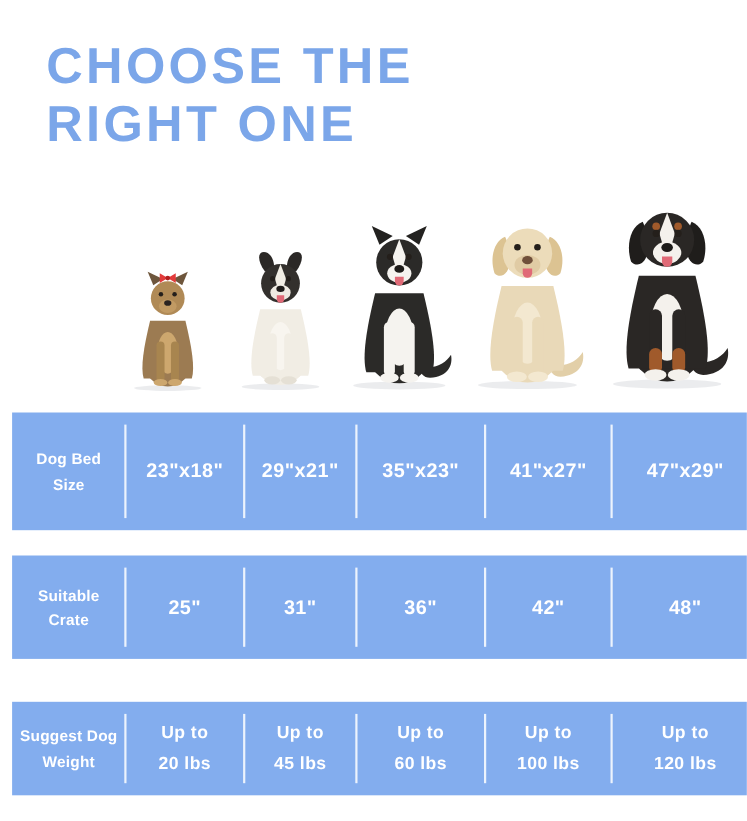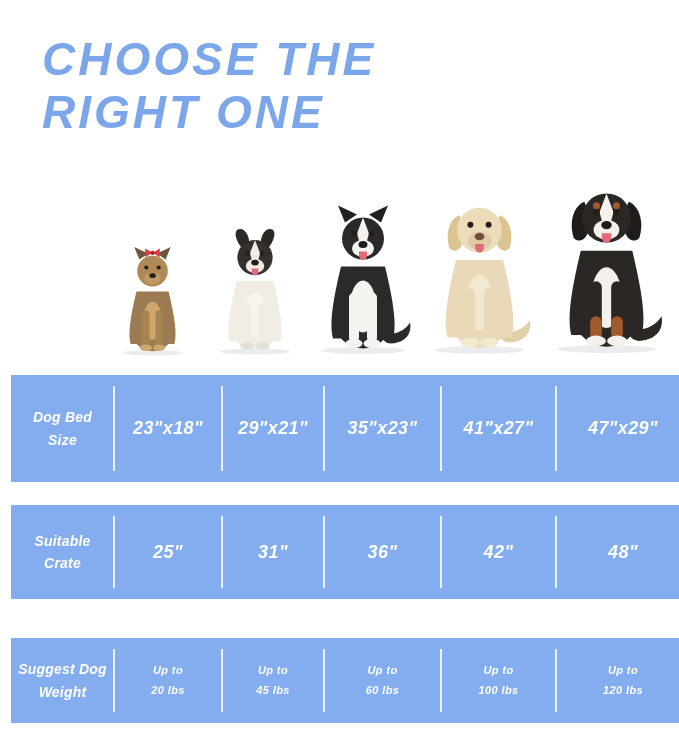--- a/index.html
+++ b/index.html
@@ -1,34 +1,34 @@
 <!DOCTYPE html>
 <html><head>
 <meta charset="utf-8">
 <style>
   html,body{margin:0;padding:0;background:#ffffff;}
   #page{position:relative;width:679px;height:746px;background:var(--page-bg,#ffffff);
-        overflow:hidden;font-family:"Liberation Sans",sans-serif;font-style:italic;}
+        overflow:hidden;font-family:"Liberation Sans",sans-serif;}
   .title{position:absolute;left:42px;top:2px;font-size:46px;line-height:53px;
          font-weight:700;letter-spacing:3px;color:var(--title-color,#7ba6e9);}
   .title span{display:block;}
   .dogs{position:absolute;left:0;top:0;width:679px;height:375px;}
   figure.dog{position:absolute;margin:0;padding:0;}
   .trow{position:absolute;left:11px;width:679px;background:var(--row-bg,#83adee);
         display:grid;grid-template-columns:103px 108px 102px 117px 115px 134px;}
   .row-bed{top:375px;height:107px;}
   .row-crate{top:505px;height:94px;}
   .row-weight{top:638px;height:85px;}
   .cell{position:relative;display:flex;align-items:center;justify-content:center;
         text-align:center;color:var(--row-text,#ffffff);font-weight:700;white-space:pre-line;}
   .cell:not(:last-child)::after{content:"";position:absolute;right:-1px;top:11px;bottom:11px;
         width:2px;background:rgba(255,255,255,0.85);}
   .label{font-size:14px;line-height:1.6;letter-spacing:0.2px;}
   .value{font-size:18px;letter-spacing:0.4px;line-height:1.7;}
-  .row-weight .value{font-size:11px;line-height:1.75;text-align:center;}
+  .row-weight .value{font-size:16px;line-height:1.75;text-align:center;}
 </style>
 </head>
 <body>
 
 <div id="page" style="--page-bg: #ffffff; --title-color: #7ba6e9; --row-bg: #83adee; --row-text: #ffffff;">
 
   <h1 class="title">
     <span>CHOOSE THE</span>
     <span>RIGHT ONE</span>
   </h1>

